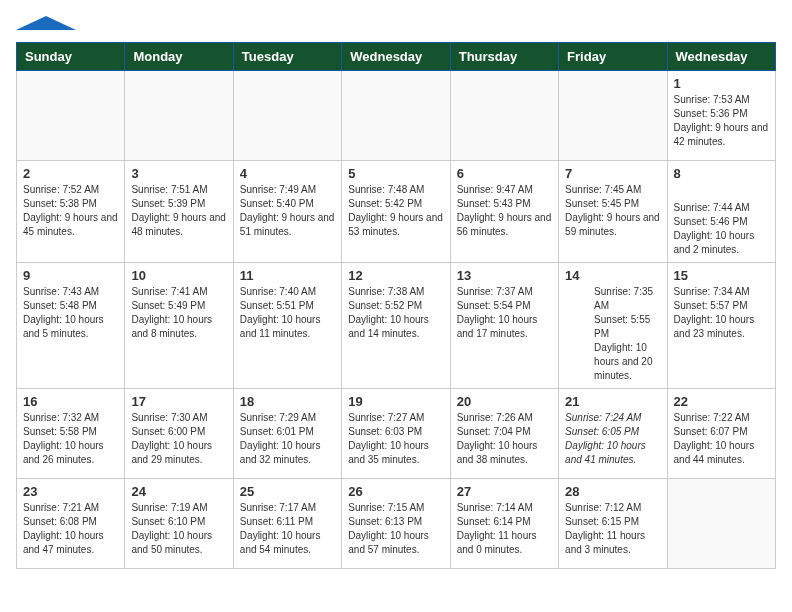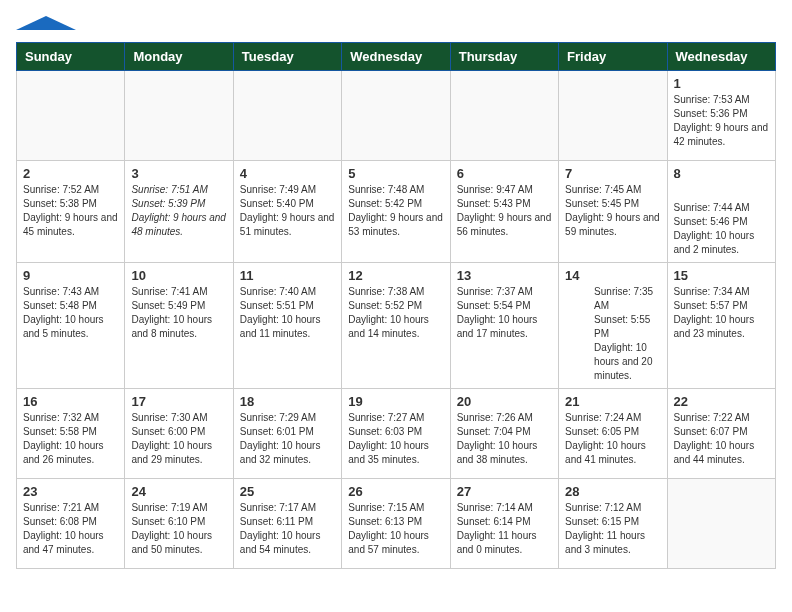--- a/index.html
+++ b/index.html
@@ -131,21 +131,21 @@
       </tr>
       <tr class="week-row">
         <td>
           <span class="day-number">2</span>
           <div class="day-info" style="white-space: pre-line;">Sunrise: 7:52 AM
 Sunset: 5:38 PM
 Daylight: 9 hours and 45 minutes.</div>
         </td>
         <td>
           <span class="day-number">3</span>
-          <div class="day-info" style="white-space: pre-line; font-style: italic;">Sunrise: 7:51 AM
+          <div class="day-info" style="white-space: pre-line;">Sunrise: 7:51 AM
 Sunset: 5:39 PM
 Daylight: 9 hours and 48 minutes.</div>
         </td>
         <td>
           <span class="day-number">4</span>
           <div class="day-info" style="white-space: pre-line;">Sunrise: 7:49 AM
 Sunset: 5:40 PM
 Daylight: 9 hours and 51 minutes.</div>
         </td>
         <td>
@@ -243,21 +243,21 @@
 Daylight: 10 hours and 35 minutes.</div>
         </td>
         <td>
           <span class="day-number">20</span>
           <div class="day-info" style="white-space: pre-line;">Sunrise: 7:26 AM
 Sunset: 7:04 PM
 Daylight: 10 hours and 38 minutes.</div>
         </td>
         <td>
           <span class="day-number">21</span>
-          <div class="day-info" style="white-space: pre-line;">Sunrise: 7:24 AM
+          <div class="day-info" style="white-space: pre-line; font-style: italic;">Sunrise: 7:24 AM
 Sunset: 6:05 PM
 Daylight: 10 hours and 41 minutes.</div>
         </td>
         <td>
           <span class="day-number">22</span>
           <div class="day-info" style="white-space: pre-line;">Sunrise: 7:22 AM
 Sunset: 6:07 PM
 Daylight: 10 hours and 44 minutes.</div>
         </td>
       </tr>

